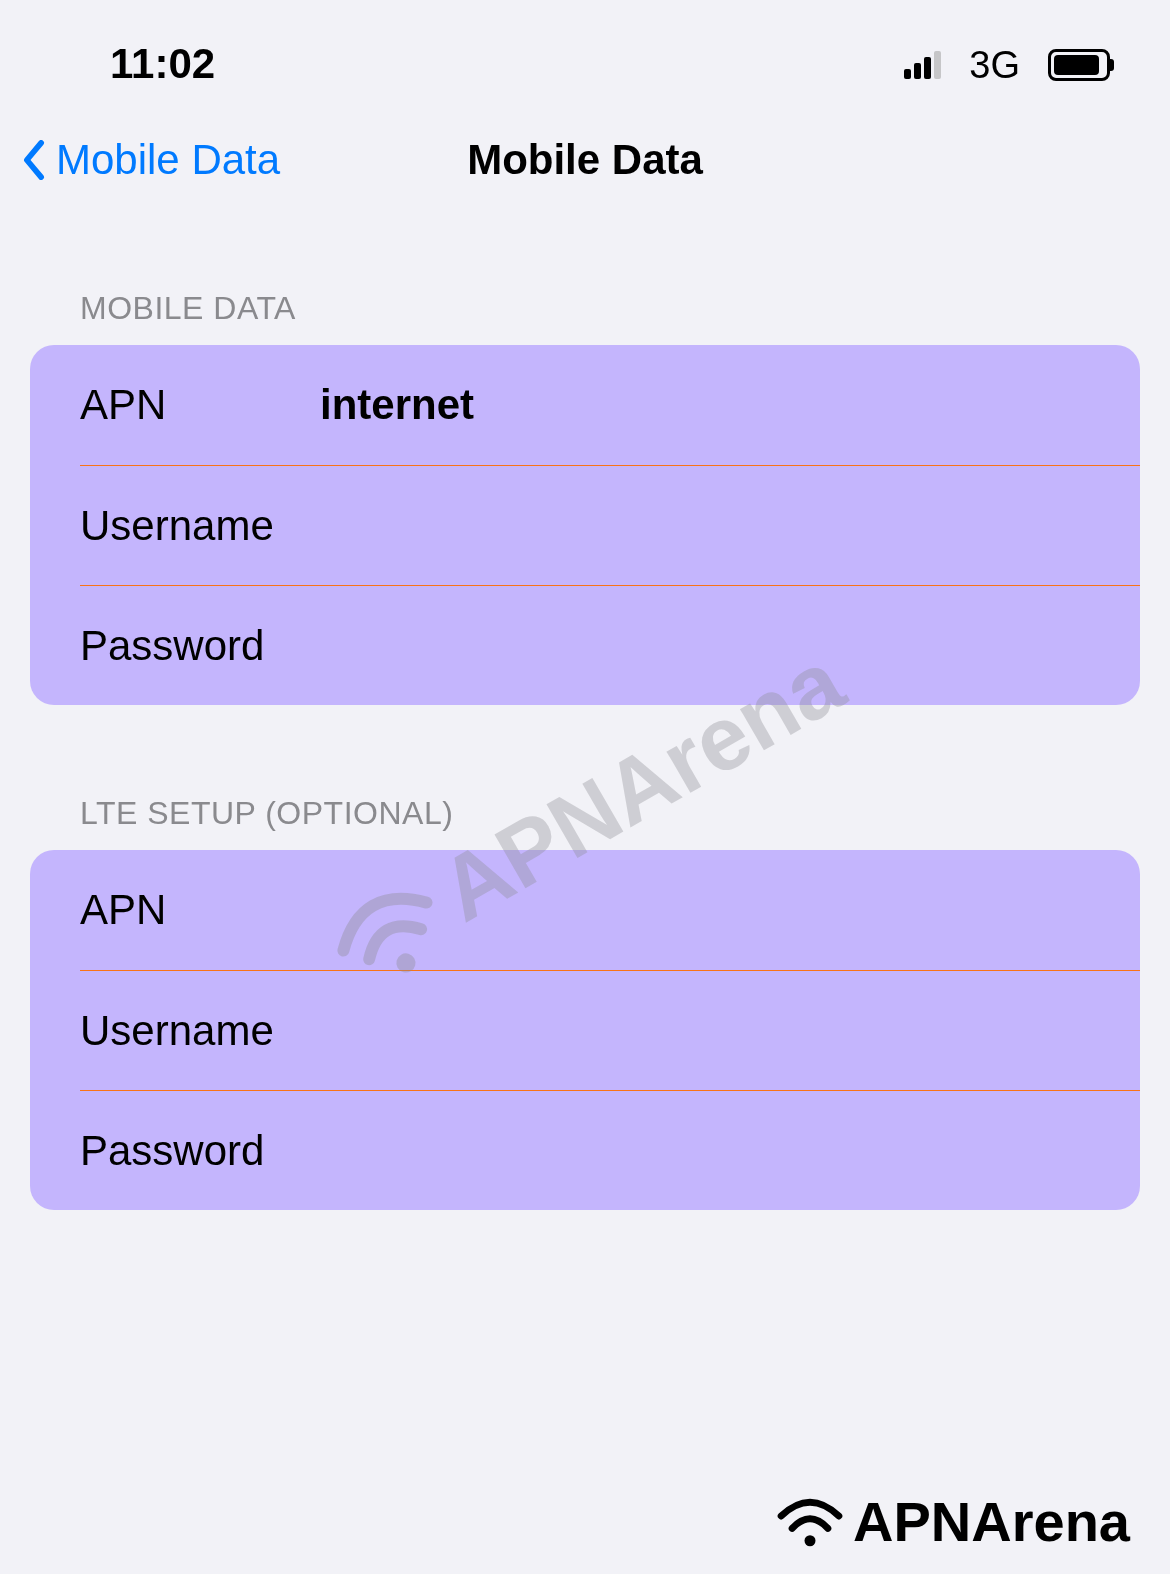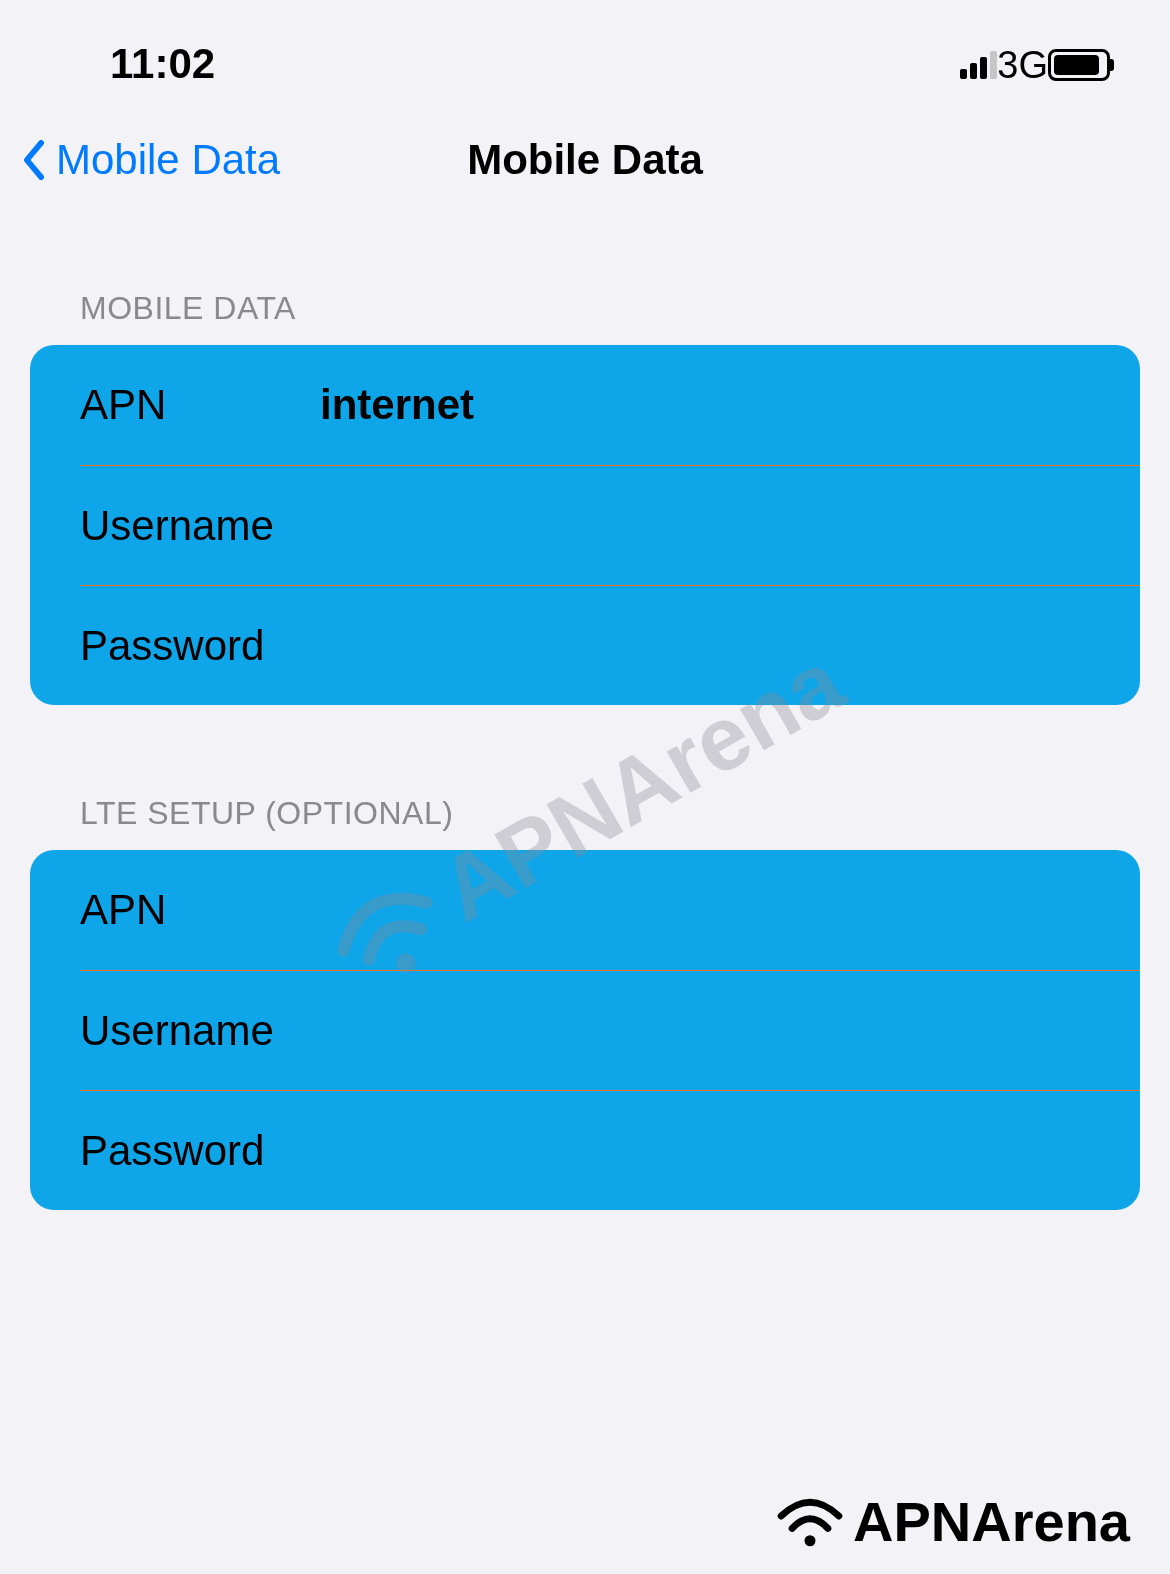--- a/index.html
+++ b/index.html
@@ -23,21 +23,21 @@
       height: 110px;
     }
     .status-time {
       font-size: 42px;
       font-weight: 600;
       color: #000;
     }
     .status-right {
       display: flex;
       align-items: center;
-      gap: 0;
+      gap: 28px;
     }
     .signal-icon {
       display: flex;
       align-items: flex-end;
       gap: 3px;
       height: 28px;
     }
     .signal-bar {
       width: 7px;
       background: #000;
@@ -115,21 +115,21 @@
     }
     .section-header {
       font-size: 32px;
       font-weight: 400;
       color: #8a8a8e;
       text-transform: uppercase;
       padding: 0 0 18px 50px;
       letter-spacing: 0.5px;
     }
     .group {
-      background: #0ea5e9;
+      background: #c4b5fd;
       border-radius: 24px;
       overflow: hidden;
       margin-bottom: 90px;
     }
     .row {
       display: flex;
       align-items: center;
       height: 120px;
       padding: 0 0 0 50px;
     }

